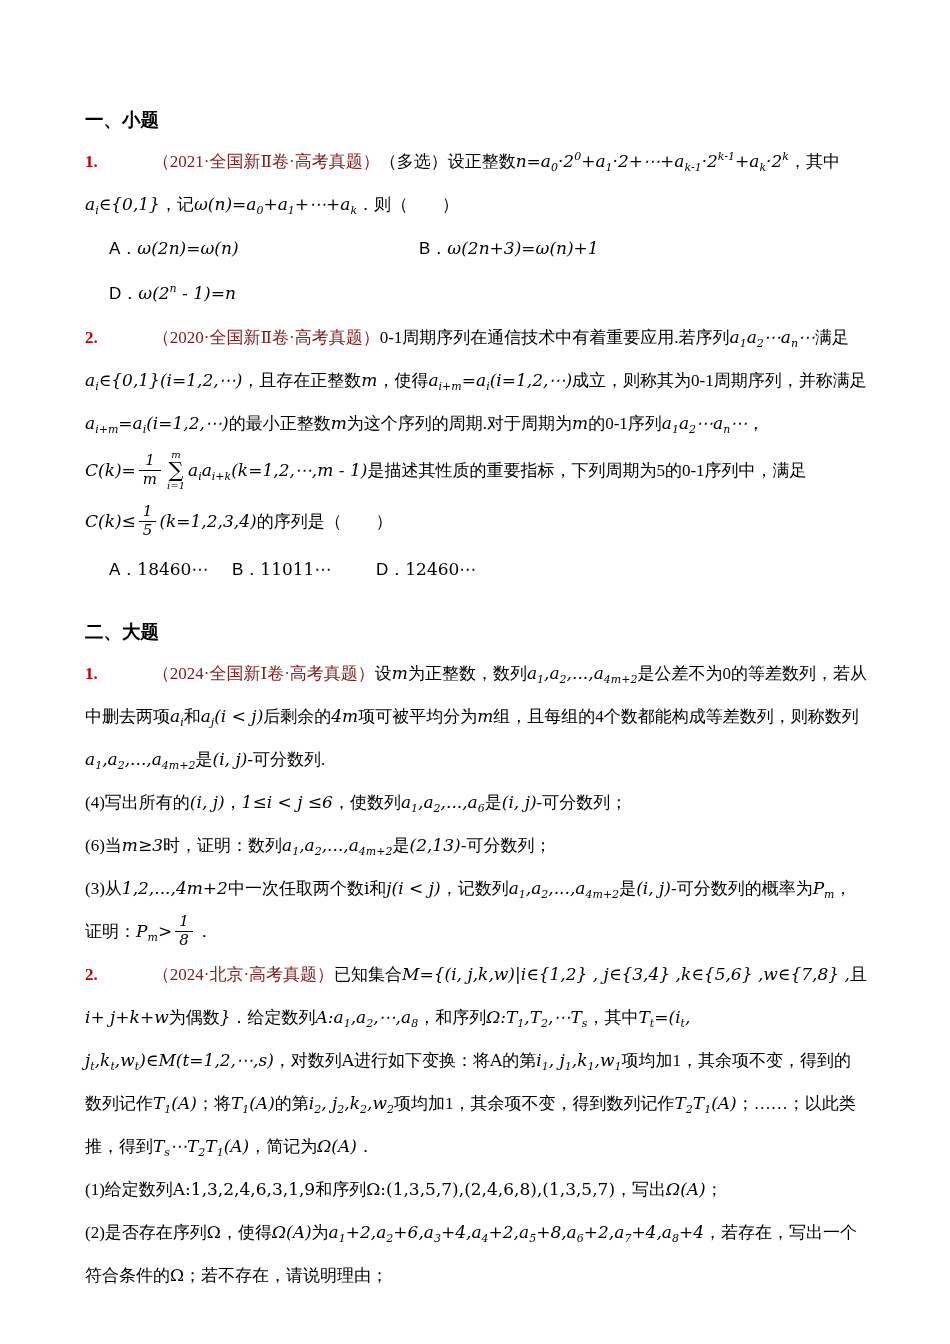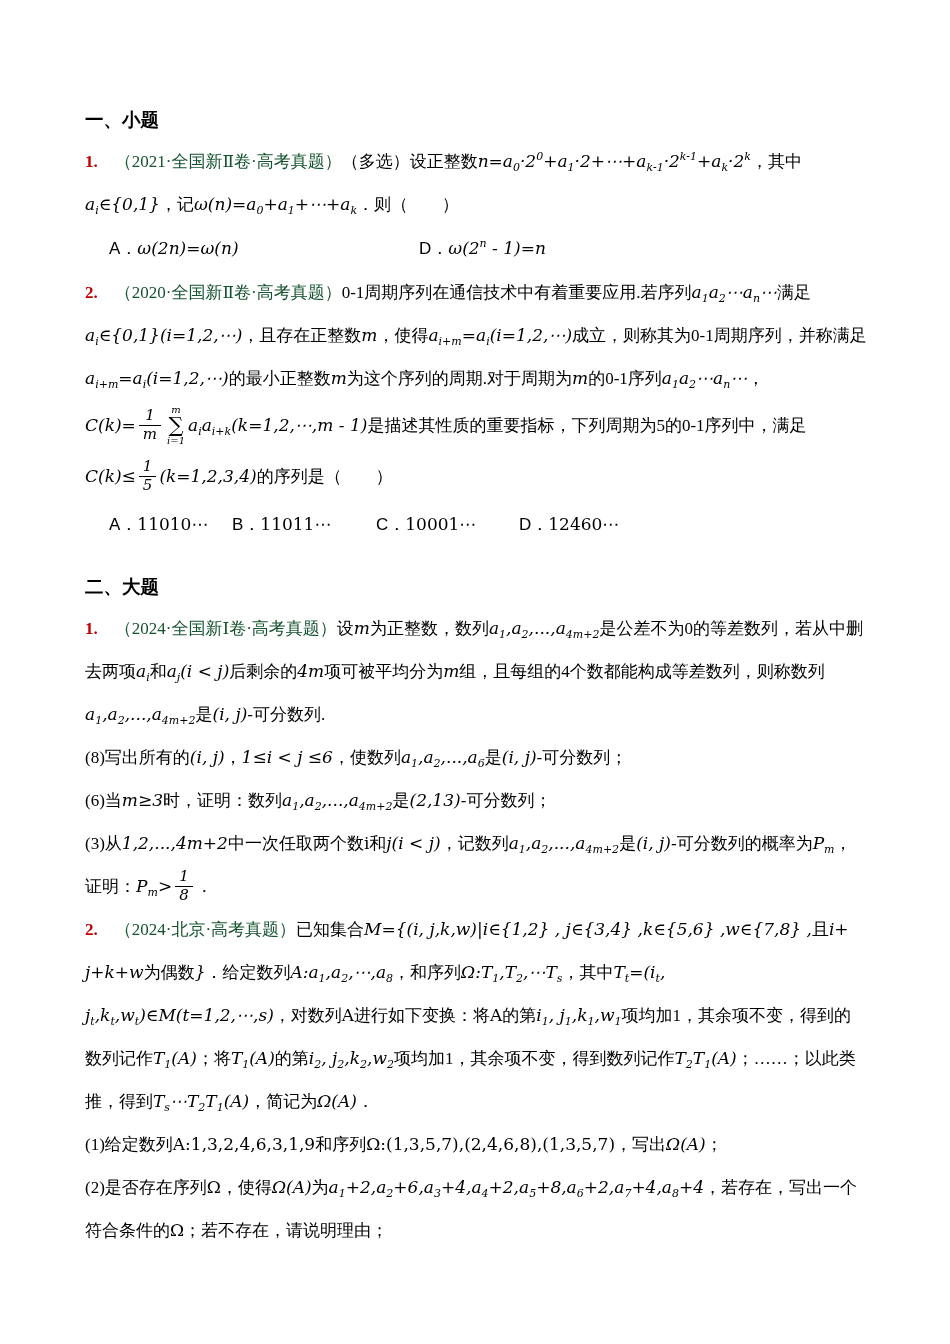--- a/index.html
+++ b/index.html
@@ -18,21 +18,21 @@
     line-height:40px;
     font-family:"Liberation Sans","DejaVu Sans",sans-serif;
   }
   .sec2{margin-top:20px;}
   .para{margin:0;line-height:42px;}
   .para.mline{line-height:50px;}
   
   .s-c{font-family:"Liberation Serif","DejaVu Serif",serif;}
   .s-f{font-family:"DejaVu Serif","Liberation Serif",serif;font-style:italic;}
   .s-fu{font-family:"DejaVu Serif","Liberation Serif",serif;font-style:normal;}
-  .s-r{color:#14532d;}
+  .s-r{color:#7f1d1d;margin-left:38px;}
   .s-rb{color:#c00000;font-weight:bold;}
   sub,sup{font-size:11px;line-height:0;font-style:italic;font-family:"DejaVu Serif",serif;}
   sub{vertical-align:-4px;}
   sup{vertical-align:7px;}
   
   .opts2{display:grid;grid-template-columns:310px auto;padding-left:24px;line-height:45px;}
   .opts4{display:grid;grid-template-columns:123px 144px 143px auto;padding-left:24px;line-height:44px;}
   .opt .s-c{font-family:"Liberation Sans","DejaVu Sans",sans-serif;}
   
   .frac{
@@ -54,38 +54,38 @@
 <body>
 
 <div class="doc">
 
   <div class="sec-title">一、小题</div>
 
   <p class="para"><span class="s-rb">1.　</span><span class="s-r">（2021·全国新Ⅱ卷·高考真题）</span><span class="s-c">（多选）设正整数</span><span class="s-f">n=a<sub>0</sub>·2<sup>0</sup>+a<sub>1</sub>·2+⋯+a<sub>k-1</sub>·2<sup>k-1</sup>+a<sub>k</sub>·2<sup>k</sup></span><span class="s-c">，其中</span><span class="s-f">a<sub>i</sub>∈{0,1}</span><span class="s-c">，记</span><span class="s-f">ω(n)=a<sub>0</sub>+a<sub>1</sub>+⋯+a<sub>k</sub></span><span class="s-c">．则（　　）</span></p>
 
   <div class="opts2">
     <div class="opt"><span class="s-c">A．</span><span class="s-f">ω(2n)=ω(n)</span></div>
+    <div class="opt"><span class="s-c">B．</span><span class="s-f">ω(2n+3)=ω(n)+1</span></div>
     <div class="opt"><span class="s-c">D．</span><span class="s-f">ω(2<sup>n</sup> - 1)=n</span></div>
   </div>
 
   <p class="para"><span class="s-rb">2.　</span><span class="s-r">（2020·全国新Ⅱ卷·高考真题）</span><span class="s-c">0-1周期序列在通信技术中有着重要应用.若序列</span><span class="s-f">a<sub>1</sub>a<sub>2</sub>⋯a<sub>n</sub>⋯</span><span class="s-c">满足</span><span class="s-f">a<sub>i</sub>∈{0,1}(i=1,2,⋯)</span><span class="s-c">，且存在正整数</span><span class="s-f">m</span><span class="s-c">，使得</span><span class="s-f">a<sub>i+m</sub>=a<sub>i</sub>(i=1,2,⋯)</span><span class="s-c">成立，则称其为0-1周期序列，并称满足</span><span class="s-f">a<sub>i+m</sub>=a<sub>i</sub>(i=1,2,⋯)</span><span class="s-c">的最小正整数</span><span class="s-f">m</span><span class="s-c">为这个序列的周期.对于周期为</span><span class="s-f">m</span><span class="s-c">的0-1序列</span><span class="s-f">a<sub>1</sub>a<sub>2</sub>⋯a<sub>n</sub>⋯</span><span class="s-c">，</span></p>
   <p class="para mline"><span class="s-f">C(k)=</span><span class="frac"><span class="fnum">1</span><span class="fden">m</span></span><span class="sum"><span class="lim">m</span><span class="sig">∑</span><span class="lim">i=1</span></span><span class="s-f">a<sub>i</sub>a<sub>i+k</sub>(k=1,2,⋯,m - 1)</span><span class="s-c">是描述其性质的重要指标，下列周期为5的0-1序列中，满足</span></p>
   <p class="para mline"><span class="s-f">C(k)≤</span><span class="frac"><span class="fnum">1</span><span class="fden">5</span></span><span class="s-f">(k=1,2,3,4)</span><span class="s-c">的序列是（　　）</span></p>
 
   <div class="opts4">
-    <div class="opt"><span class="s-c">A．</span><span class="s-fu">11010⋯</span></div>
+    <div class="opt"><span class="s-c">A．</span><span class="s-fu">18460⋯</span></div>
     <div class="opt"><span class="s-c">B．</span><span class="s-fu">11011⋯</span></div>
-    <div class="opt"><span class="s-c">C．</span><span class="s-fu">10001⋯</span></div>
     <div class="opt"><span class="s-c">D．</span><span class="s-fu">12460⋯</span></div>
   </div>
 
   <div class="sec-title sec2">二、大题</div>
 
   <p class="para"><span class="s-rb">1.　</span><span class="s-r">（2024·全国新Ⅰ卷·高考真题）</span><span class="s-c">设</span><span class="s-f">m</span><span class="s-c">为正整数，数列</span><span class="s-f">a<sub>1</sub>,a<sub>2</sub>,...,a<sub>4m+2</sub></span><span class="s-c">是公差不为0的等差数列，若从中删去两项</span><span class="s-f">a<sub>i</sub></span><span class="s-c">和</span><span class="s-f">a<sub>j</sub>(i &lt; j)</span><span class="s-c">后剩余的</span><span class="s-f">4m</span><span class="s-c">项可被平均分为</span><span class="s-f">m</span><span class="s-c">组，且每组的4个数都能构成等差数列，则称数列</span><span class="s-f">a<sub>1</sub>,a<sub>2</sub>,...,a<sub>4m+2</sub></span><span class="s-c">是</span><span class="s-f">(i, j)-</span><span class="s-c">可分数列.</span></p>
-  <p class="para"><span class="s-c">(8)写出所有的</span><span class="s-f">(i, j)</span><span class="s-c">，</span><span class="s-f">1≤i &lt; j ≤6</span><span class="s-c">，使数列</span><span class="s-f">a<sub>1</sub>,a<sub>2</sub>,...,a<sub>6</sub></span><span class="s-c">是</span><span class="s-f">(i, j)-</span><span class="s-c">可分数列；</span></p>
+  <p class="para"><span class="s-c">(4)写出所有的</span><span class="s-f">(i, j)</span><span class="s-c">，</span><span class="s-f">1≤i &lt; j ≤6</span><span class="s-c">，使数列</span><span class="s-f">a<sub>1</sub>,a<sub>2</sub>,...,a<sub>6</sub></span><span class="s-c">是</span><span class="s-f">(i, j)-</span><span class="s-c">可分数列；</span></p>
   <p class="para"><span class="s-c">(6)当</span><span class="s-f">m≥3</span><span class="s-c">时，证明：数列</span><span class="s-f">a<sub>1</sub>,a<sub>2</sub>,...,a<sub>4m+2</sub></span><span class="s-c">是</span><span class="s-f">(2,13)-</span><span class="s-c">可分数列；</span></p>
   <p class="para"><span class="s-c">(3)从</span><span class="s-f">1,2,...,4m+2</span><span class="s-c">中一次任取两个数</span><span class="s-fu">i</span><span class="s-c">和</span><span class="s-f">j(i &lt; j)</span><span class="s-c">，记数列</span><span class="s-f">a<sub>1</sub>,a<sub>2</sub>,...,a<sub>4m+2</sub></span><span class="s-c">是</span><span class="s-f">(i, j)-</span><span class="s-c">可分数列的概率为</span><span class="s-f">P<sub>m</sub></span><span class="s-c">，证明：</span><span class="s-f">P<sub>m</sub>&gt;</span><span class="frac"><span class="fnum">1</span><span class="fden">8</span></span><span class="s-c">．</span></p>
 
   <p class="para"><span class="s-rb">2.　</span><span class="s-r">（2024·北京·高考真题）</span><span class="s-c">已知集合</span><span class="s-f">M={(i, j,k,w)|i∈{1,2} , j∈{3,4} ,k∈{5,6} ,w∈{7,8} ,</span><span class="s-c">且</span><span class="s-f">i+ j+k+w</span><span class="s-c">为偶数</span><span class="s-f">}</span><span class="s-c">．给定数列</span><span class="s-f">A:a<sub>1</sub>,a<sub>2</sub>,⋯,a<sub>8</sub></span><span class="s-c">，和序列</span><span class="s-f">Ω:T<sub>1</sub>,T<sub>2</sub>,⋯T<sub>s</sub></span><span class="s-c">，其中</span><span class="s-f">T<sub>t</sub>=(i<sub>t</sub>, j<sub>t</sub>,k<sub>t</sub>,w<sub>t</sub>)∈M(t=1,2,⋯,s)</span><span class="s-c">，对数列</span><span class="s-fu">A</span><span class="s-c">进行如下变换：将</span><span class="s-fu">A</span><span class="s-c">的第</span><span class="s-f">i<sub>1</sub>, j<sub>1</sub>,k<sub>1</sub>,w<sub>1</sub></span><span class="s-c">项均加1，其余项不变，得到的数列记作</span><span class="s-f">T<sub>1</sub>(A)</span><span class="s-c">；将</span><span class="s-f">T<sub>1</sub>(A)</span><span class="s-c">的第</span><span class="s-f">i<sub>2</sub>, j<sub>2</sub>,k<sub>2</sub>,w<sub>2</sub></span><span class="s-c">项均加1，其余项不变，得到数列记作</span><span class="s-f">T<sub>2</sub>T<sub>1</sub>(A)</span><span class="s-c">；……；以此类推，得到</span><span class="s-f">T<sub>s</sub>⋯T<sub>2</sub>T<sub>1</sub>(A)</span><span class="s-c">，简记为</span><span class="s-f">Ω(A)</span><span class="s-c">．</span></p>
   <p class="para"><span class="s-c">(1)给定数列</span><span class="s-fu">A:1,3,2,4,6,3,1,9</span><span class="s-c">和序列</span><span class="s-fu">Ω:(1,3,5,7),(2,4,6,8),(1,3,5,7)</span><span class="s-c">，写出</span><span class="s-f">Ω(A)</span><span class="s-c">；</span></p>
   <p class="para"><span class="s-c">(2)是否存在序列</span><span class="s-fu">Ω</span><span class="s-c">，使得</span><span class="s-f">Ω(A)</span><span class="s-c">为</span><span class="s-f">a<sub>1</sub>+2,a<sub>2</sub>+6,a<sub>3</sub>+4,a<sub>4</sub>+2,a<sub>5</sub>+8,a<sub>6</sub>+2,a<sub>7</sub>+4,a<sub>8</sub>+4</span><span class="s-c">，若存在，写出一个符合条件的</span><span class="s-fu">Ω</span><span class="s-c">；若不存在，请说明理由；</span></p>
 
 </div>
 
 </body></html>

